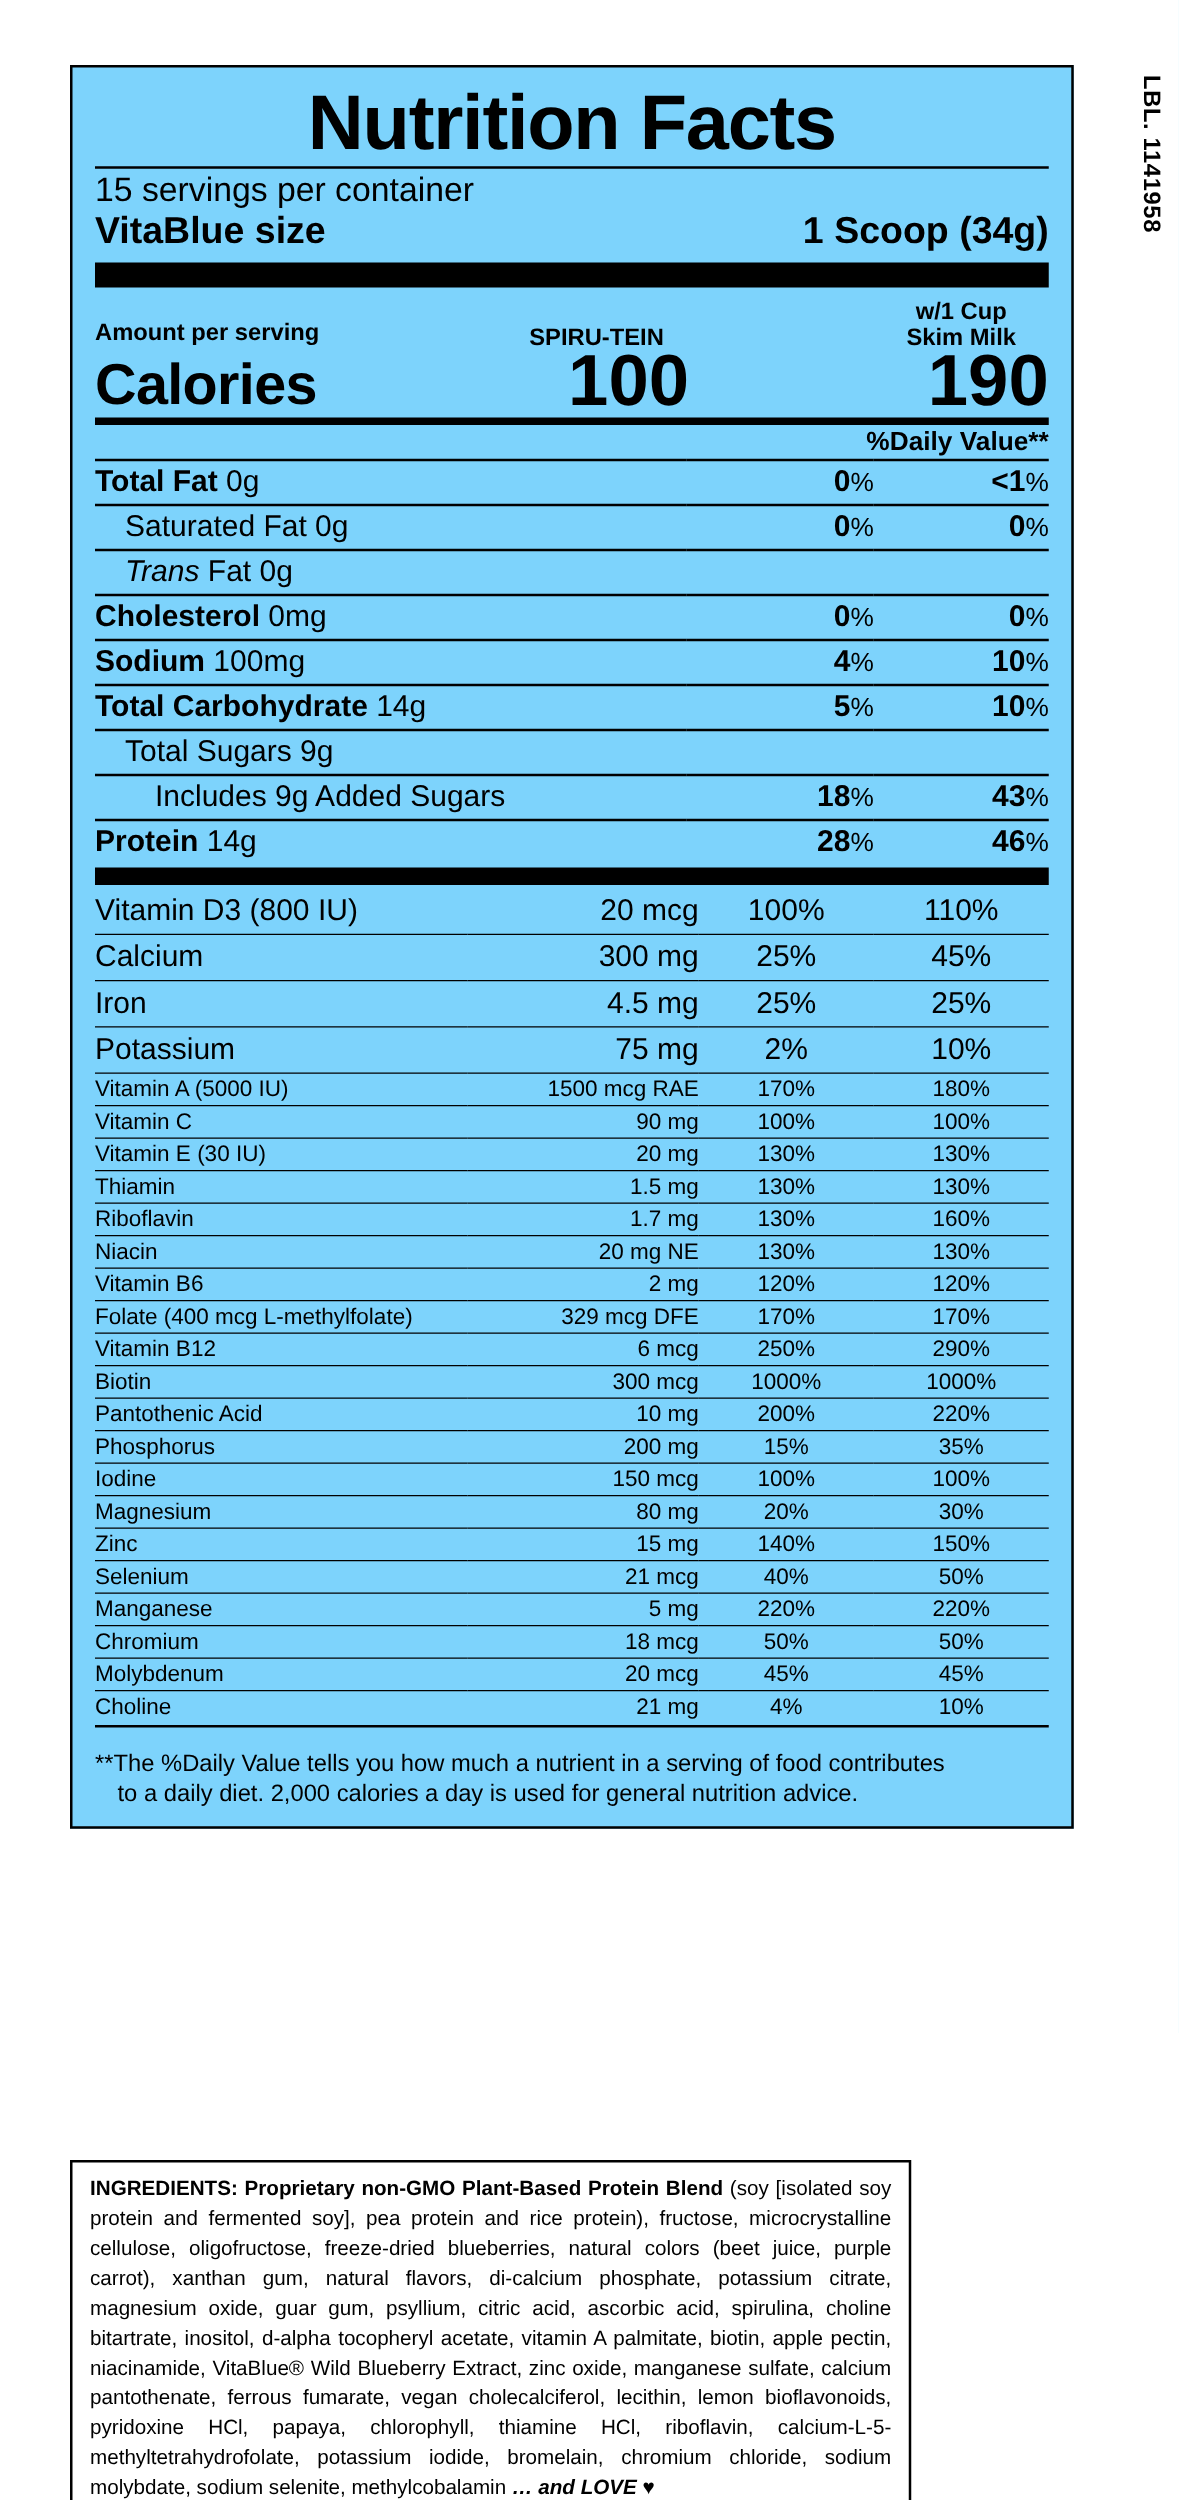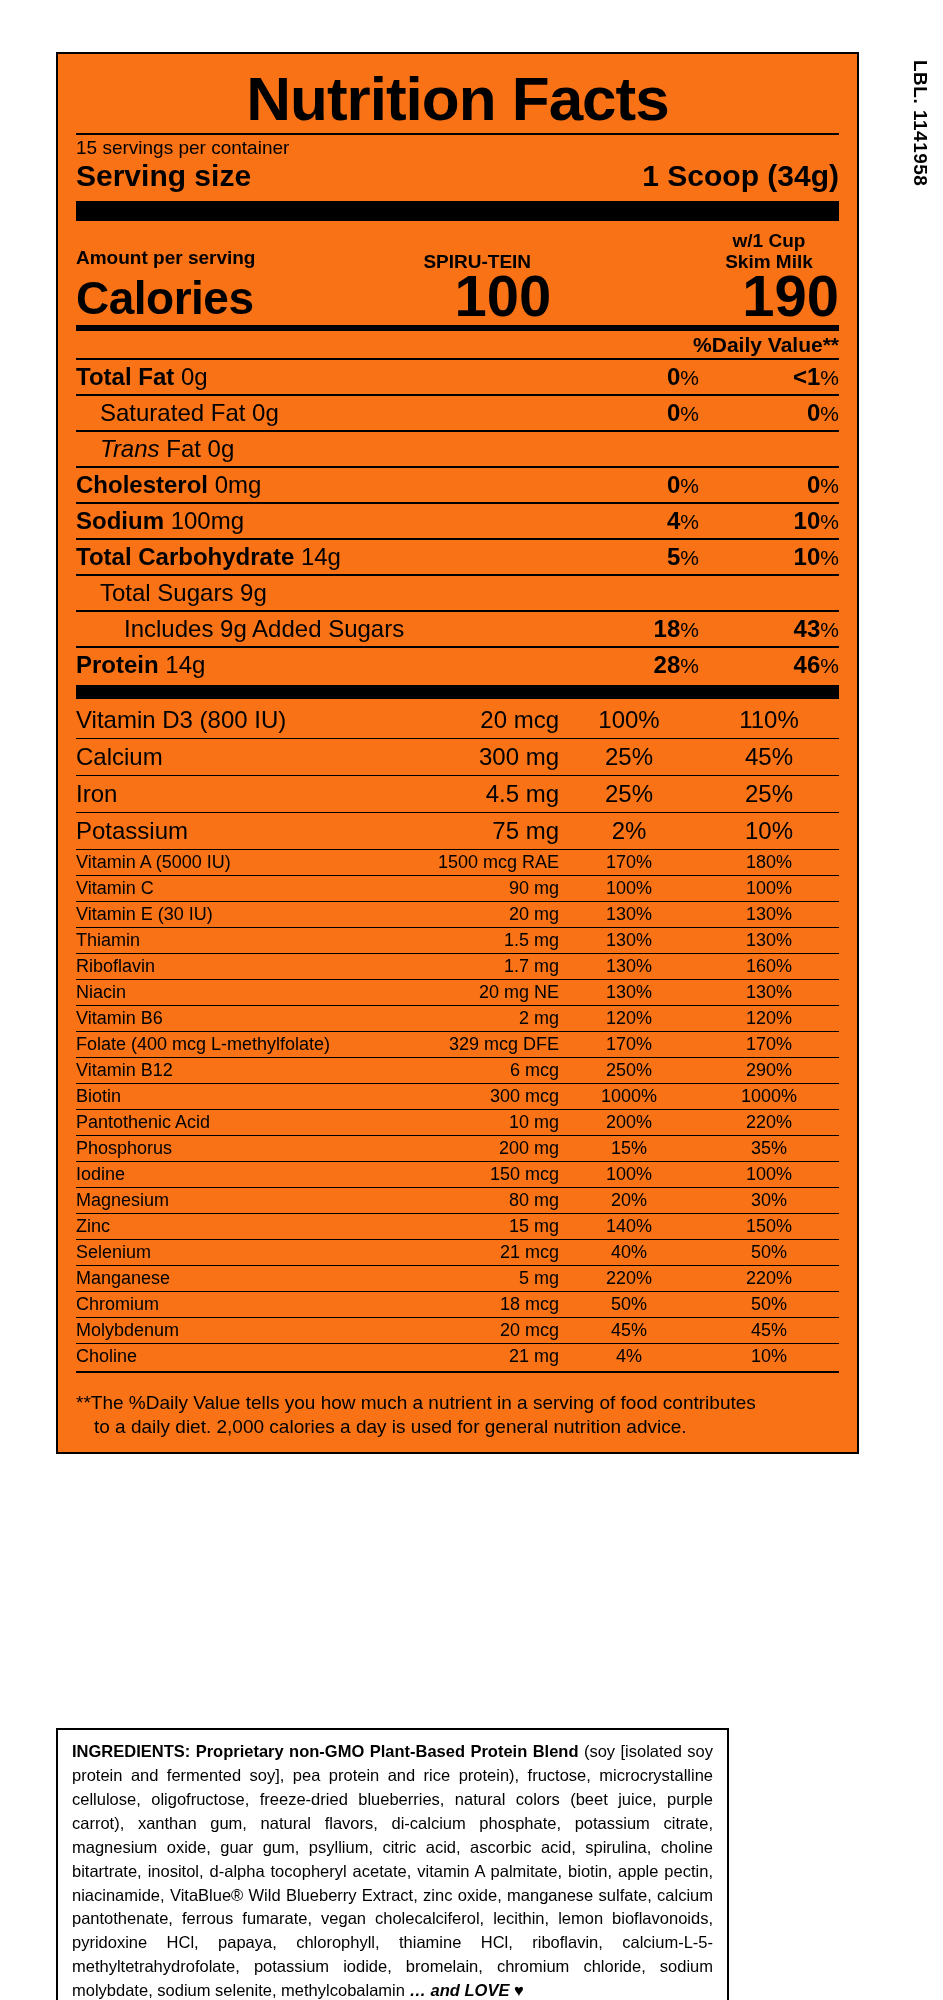--- a/index.html
+++ b/index.html
@@ -35,38 +35,38 @@
 
   
   .panel {
     position: absolute;
     left: 56px;
     top: 52px;
     width: 803px;
     box-sizing: border-box;
     border: 2px solid #000;
     padding: 8px 18px 14px 18px;
-    background: #f97316;
+    background: #7dd3fc;
   }
 
   .nf-title {
     font-size: 62px;
     font-weight: bold;
     text-align: center;
     line-height: 1.05;
     letter-spacing: -1px;
     margin: 4px 0 2px 0;
   }
   .rule-thin { border-bottom: 2px solid #000; }
   .rule-med { border-bottom: 6px solid #000; }
   .rule-thick { border-bottom: 20px solid #000; margin: 4px 0; }
   .rule-thick2 { border-bottom: 14px solid #000; margin: 3px 0; }
 
   .servings {
-    font-size: 19px;
+    font-size: 27px;
     padding: 2px 0 0 0;
   }
   .serving-size-row {
     display: flex;
     justify-content: space-between;
     align-items: baseline;
     font-size: 30px;
     font-weight: bold;
     padding-bottom: 4px;
   }
@@ -192,21 +192,21 @@
   <div class="side-code">LBL. 1141958</div>
 
   <div class="panel">
 
     <div class="nf-title">Nutrition Facts</div>
     <div class="rule-thin"></div>
 
     <div class="servings">15 servings per container</div>
 
     <div class="serving-size-row">
-      <span>Serving size</span>
+      <span>VitaBlue size</span>
       <span>1 Scoop (34g)</span>
     </div>
 
     <div class="rule-thick"></div>
 
     <div class="amount-row">
       <div class="amount-label">Amount per serving</div>
       <div class="col-head c1">SPIRU-TEIN</div>
       <div class="col-head c2">
         <div>w/1 Cup</div>

